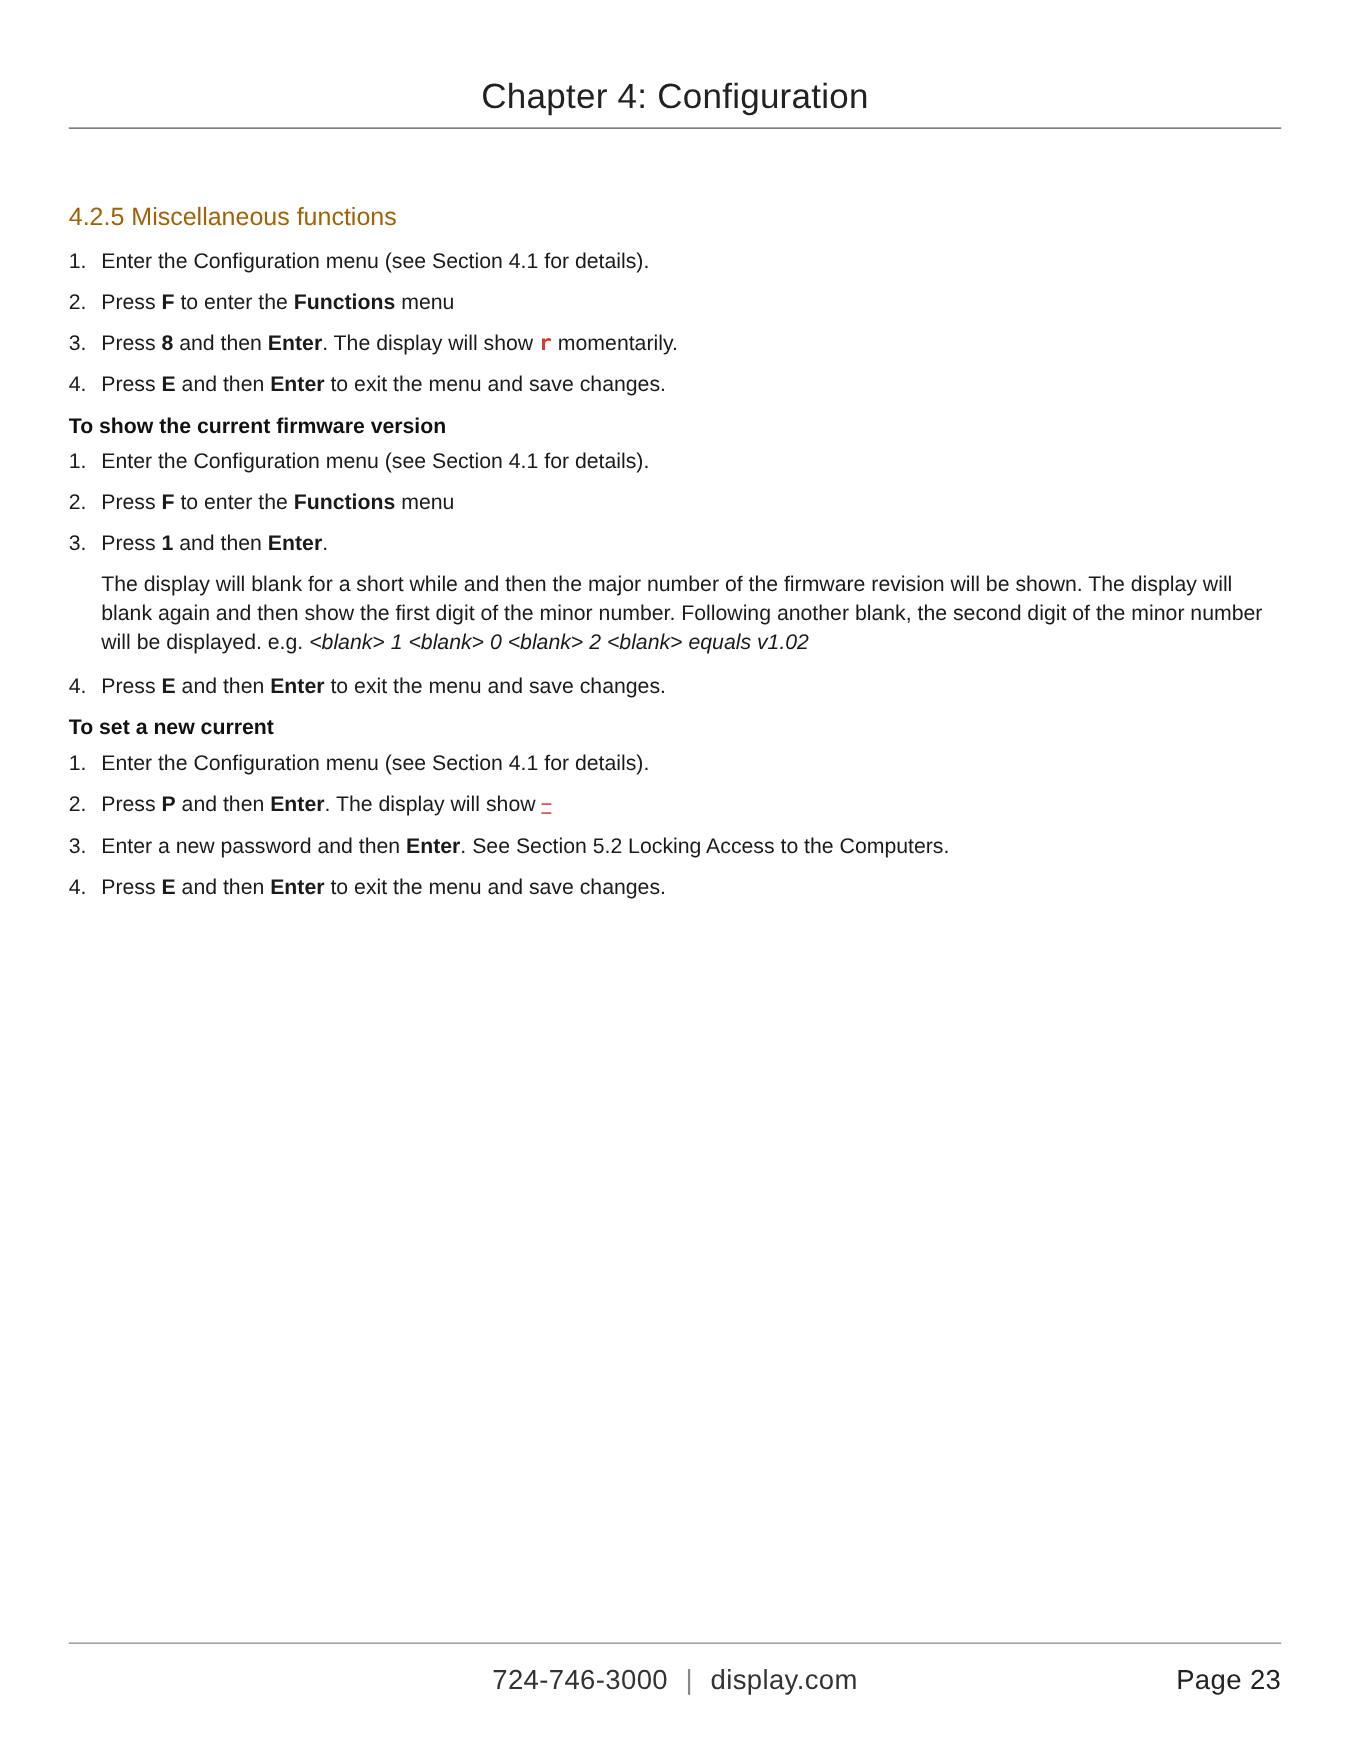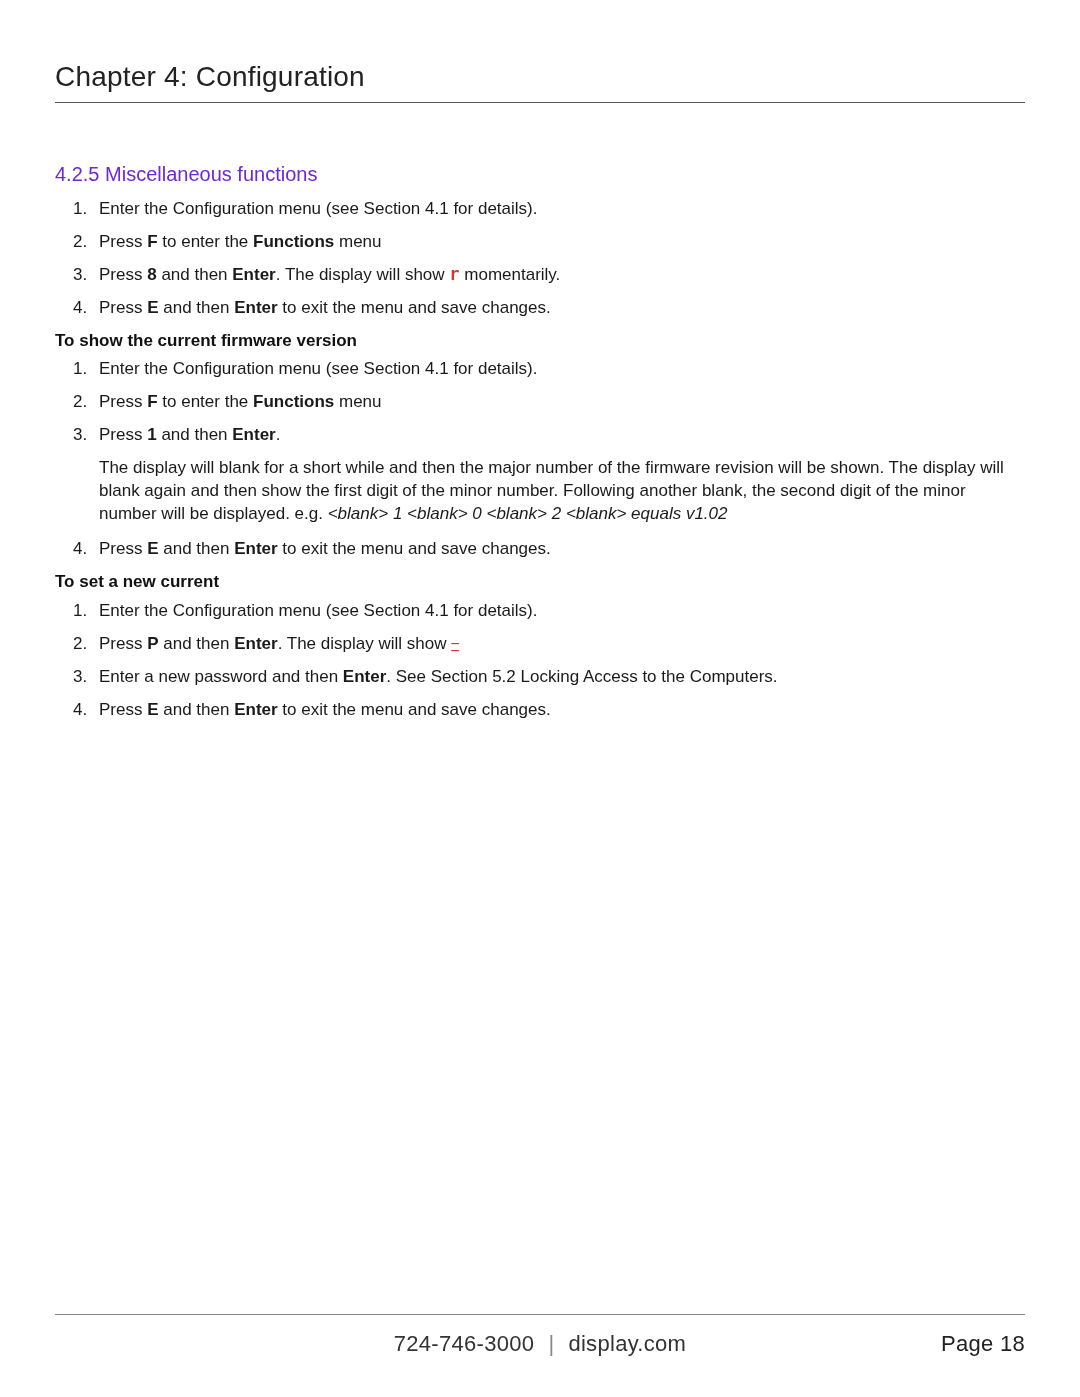--- a/index.html
+++ b/index.html
@@ -14,34 +14,34 @@
     line-height: 1.35;
   }
   .page {
     position: relative;
     width: 1080px;
     height: 1397px;
     box-sizing: border-box;
     padding: 48px 55px 0 55px;
   }
   .chapter-title {
-    text-align: left;
+    text-align: center;
     font-size: 28px;
     font-weight: 400;
     color: #222;
     margin: 10px 0 6px 0;
     letter-spacing: 0.2px;
   }
   .top-rule {
     border: none;
     border-top: 1.5px solid #555;
     margin: 0 0 58px 0;
   }
   .section-heading {
-    color: #6d28d9;
+    color: #a16207;
     font-size: 20px;
     font-weight: 400;
     margin: 0 0 10px 0;
   }
   .sub-heading {
     font-weight: 700;
     font-size: 17px;
     margin: 6px 0 4px 0;
     color: #111;
   }
@@ -50,21 +50,21 @@
   ol.steps {
     margin: 0 0 0 0;
     padding: 0 0 0 20px;
     list-style: none;
     counter-reset: step;
   }
   ol.steps > li {
     counter-increment: step;
     position: relative;
     padding-left: 6px;
-    margin: 6px 0 10px 18px;
+    margin: 6px 0 10px 0;
   }
   ol.steps > li::before {
     content: counter(step) ".";
     position: absolute;
     left: -20px;
     width: 20px;
   }
   .step-extra {
     margin: 10px 0 12px 0;
   }
@@ -169,17 +169,17 @@
   </ol>
 
   <div class="footer-area">
     <hr class="bottom-rule">
     <div class="footer-row">
       <div class="footer-center">
         <span>724-746-3000</span>
         <span class="footer-sep">|</span>
         <span>display.com</span>
       </div>
-      <div class="footer-page">Page 18</div>
+      <div class="footer-page">Page 23</div>
     </div>
   </div>
 
 </div>
 
 </body></html>

